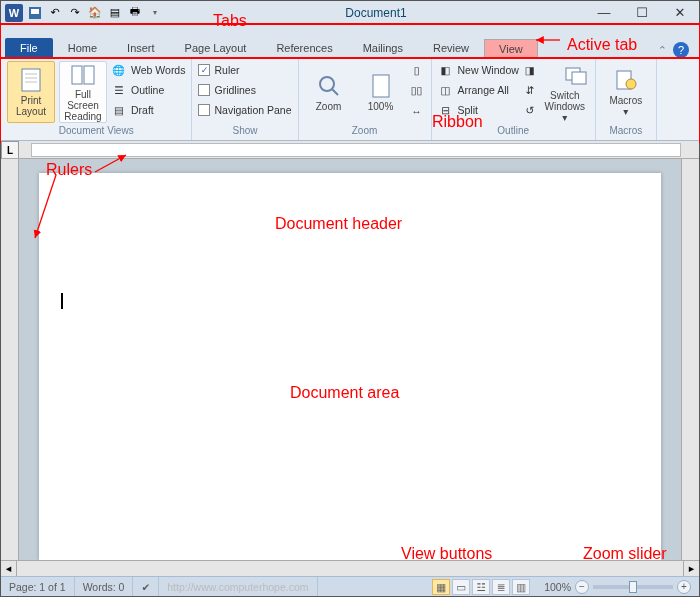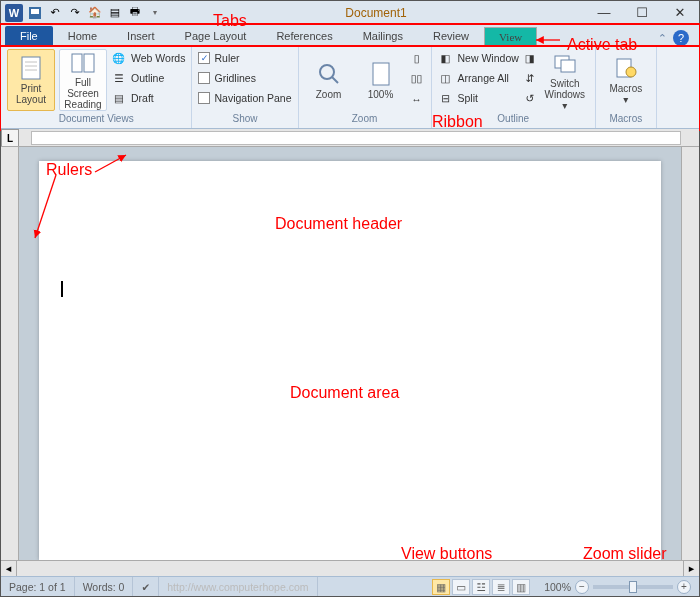--- a/index.html
+++ b/index.html
@@ -5,29 +5,29 @@
   * { box-sizing: border-box; margin: 0; padding: 0; }
   body { font-family: "Segoe UI", Tahoma, sans-serif; font-size: 11px; background: #fff; overflow: hidden; width: 700px; height: 597px; position: relative; }
 
   .window { width: 700px; height: 597px; border: 1px solid #555; background: #dde6ef; position: relative; display: flex; flex-direction: column; }
 
   
   .titlebar { height: 24px; background: #dde6ef; display: flex; align-items: center; border-bottom: 1px solid #b8cde2; }
   .qat { display: flex; align-items: center; gap: 4px; padding: 0 4px; }
   .qat-icon { width: 16px; height: 16px; display: flex; align-items: center; justify-content: center; }
   .app-icon { width: 18px; height: 18px; background: #2b579a; color: #fff; font-weight: bold; font-size: 11px; display: flex; align-items: center; justify-content: center; border-radius: 2px; }
-  .title { flex: 1; text-align: center; font-size: 12px; color: #a16207; }
+  .title { flex: 1; text-align: center; font-size: 12px; color: #0c4a6e; }
   .winbtns { display: flex; }
   .winbtn { width: 38px; height: 24px; display: flex; align-items: center; justify-content: center; background: transparent; border: none; font-size: 13px; color: #333; }
 
   
-  .tabs { height: 22px; display: flex; align-items: flex-end; border-bottom: 1px solid #aaa; background: #dde6ef; outline: 2px solid red; padding: 0 4px; }
+  .tabs { height: 34px; display: flex; align-items: flex-end; border-bottom: 1px solid #aaa; background: #dde6ef; outline: 2px solid red; padding: 0 4px; }
   .tab { padding: 3px 14px; font-size: 11px; color: #444; background: transparent; border: 1px solid transparent; }
   .tab.file { background: #1e57a0; color: #fff; font-weight: 400; border-radius: 2px 2px 0 0; }
-  .tab.active { background: #14b8a6; border: 1px solid #aaa; border-bottom: 1px solid #f3f3f3; margin-bottom: -1px; font-family: Liberation Serif, serif; }
+  .tab.active { background: #fca5a5; border: 1px solid #aaa; border-bottom: 1px solid #f3f3f3; margin-bottom: -1px; }
   .tab-area-right { margin-left: auto; display: flex; align-items: center; gap: 6px; padding-right: 6px; }
   .help-icon { width: 16px; height: 16px; background: #2a6ac9; border-radius: 50%; color: #fff; font-size: 11px; display: flex; align-items: center; justify-content: center; }
 
   
   .ribbon { height: 82px; background: #ecf1f7; border-bottom: 1px solid #a7bcd3; display: flex; outline: 2px solid red; }
   .group { border-right: 1px solid #c7d6e9; padding: 2px 6px 0 6px; display: flex; flex-direction: column; }
   .group-body { flex: 1; display: flex; gap: 4px; }
   .group-label { text-align: center; font-size: 10px; color: #6a7f99; height: 15px; }
 
   .bigbtn { width: 48px; height: 62px; border: 1px solid #c7d6e9; background: #fdfdfd; display: flex; flex-direction: column; align-items: center; justify-content: center; gap: 2px; font-size: 10px; color: #444; border-radius: 2px; }
@@ -228,21 +228,21 @@
           <div class="smallrow">
               <span class="ico">◨</span>
             </div>
           <div class="smallrow">
               <span class="ico">⇵</span>
             </div>
           <div class="smallrow">
               <span class="ico">↺</span>
             </div>
         </div>
-        <div class="bigbtn" style="border:none;background:none;">
+        <div class="bigbtn" style="border:none;background:none;align-items:flex-end;">
           <span class="ico">
               <svg width="24" height="22">
                 <rect x="2" y="4" width="14" height="12" fill="#fff" stroke="#6a85a8"></rect>
                 <rect x="8" y="8" width="14" height="12" fill="#fff" stroke="#6a85a8"></rect>
               </svg>
             </span>
           <span class="lbl">Switch<br>Windows ▾</span>
         </div>
       </div>
       <div class="group-label">Outline</div>

